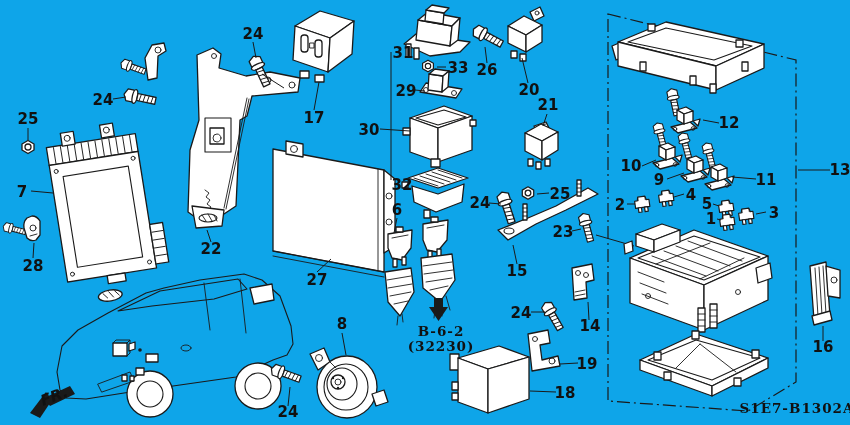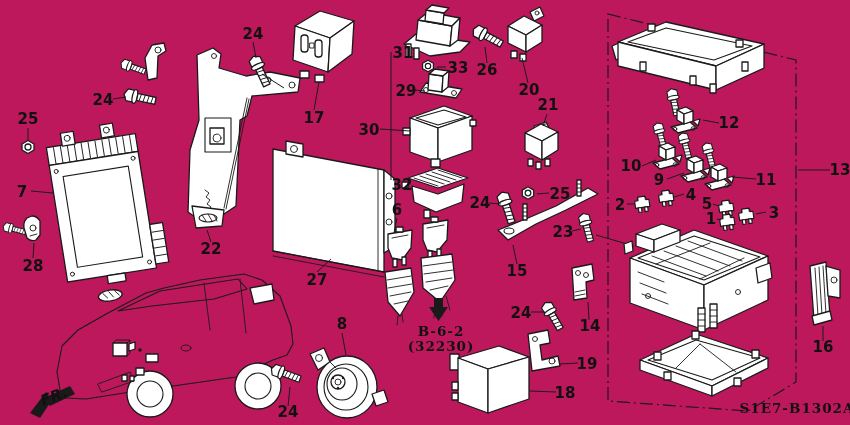--- a/index.html
+++ b/index.html
@@ -1,16 +1,16 @@
 <!DOCTYPE html>
 <html><head>
 <meta charset="utf-8">
 <style>
   html,body{margin:0;padding:0;background:#ffffff;}
-  .stage{position:relative;width:850px;height:425px;background:#be185d;overflow:hidden;
+  .stage{position:relative;width:850px;height:425px;background:#0ea5e9;overflow:hidden;
          font-family:"DejaVu Sans",sans-serif;}
   svg{display:block}
   .fw{fill:#ffffff;stroke:#1a1a1a;stroke-width:1.3;stroke-linejoin:round;}
   .ln{fill:none;stroke:#1a1a1a;stroke-width:1.1;stroke-linejoin:round;stroke-linecap:round;}
   .ln2{fill:none;stroke:#1a1a1a;stroke-width:.9;stroke-linejoin:round;stroke-linecap:round;}
   .sol{fill:#1a1a1a;stroke:none;}
   .ldr{stroke:#1a1a1a;stroke-width:1;fill:none;}
   .bnd{fill:none;stroke:#1a1a1a;stroke-width:1.2;stroke-dasharray:13 4 2 4;}
   text.num{font-family:"DejaVu Sans",sans-serif;font-weight:bold;font-size:15px;fill:#111;text-anchor:middle;}
   text.code{font-family:"DejaVu Serif",serif;font-weight:bold;font-size:13.5px;fill:#111;text-anchor:middle;letter-spacing:1px;}

